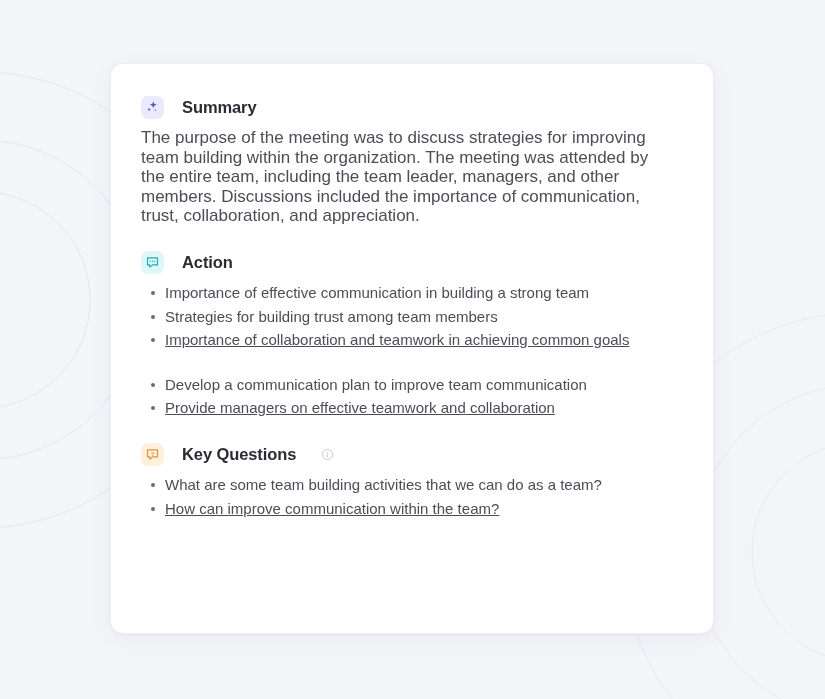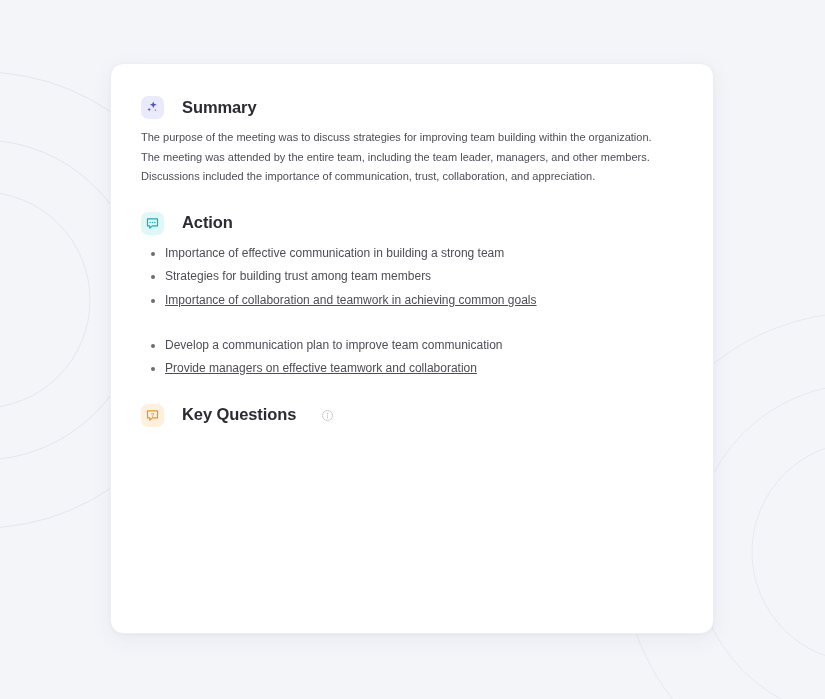--- a/index.html
+++ b/index.html
@@ -76,36 +76,36 @@
 
   .info-icon {
     margin-left: 7px;
     display: inline-flex;
     align-items: center;
     opacity: 0.55;
   }
   .info-icon svg { display: block; }
 
   .summary-text {
-    font-size: 11px;
+    font-size: 17px;
     line-height: 19.6px;
     color: #4d4d57;
     max-width: 520px;
   }
 
   ul.bullets {
     list-style: none;
     margin: 0;
     padding: 0;
   }
 
   ul.bullets li {
     position: relative;
     padding-left: 24px;
-    font-size: 12px;
+    font-size: 15px;
     line-height: 19.6px;
     color: #4d4d57;
     margin-bottom: 4px;
     max-width: 530px;
   }
   ul.bullets li:last-child { margin-bottom: 0; text-decoration: underline; }
 
   ul.bullets li::before {
     content: "";
     position: absolute;
@@ -190,15 +190,19 @@
       </span>
       <span class="section-title">Key Questions</span>
       <span class="info-icon">
         <svg width="13" height="13" viewBox="0 0 24 24">
           <circle cx="12" cy="12" r="9.3" fill="none" stroke="#9a9aa6" stroke-width="1.7"></circle>
           <circle cx="12" cy="8.1" r="1.2" fill="#9a9aa6"></circle>
           <path d="M12 11.2v5.4" stroke="#9a9aa6" stroke-width="1.7" stroke-linecap="round"></path>
         </svg>
       </span>
     </div>
+    <ul class="bullets">
+      <li>What are some team building activities that we can do as a team?</li>
+      <li>How can improve communication within the team?</li>
+    </ul>
   </div>
 
 </div>
 
 </body></html>

